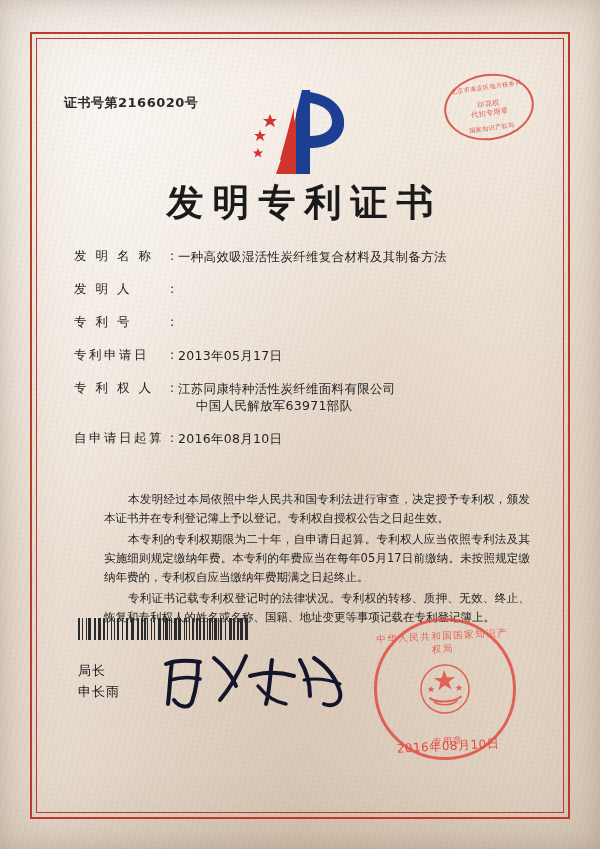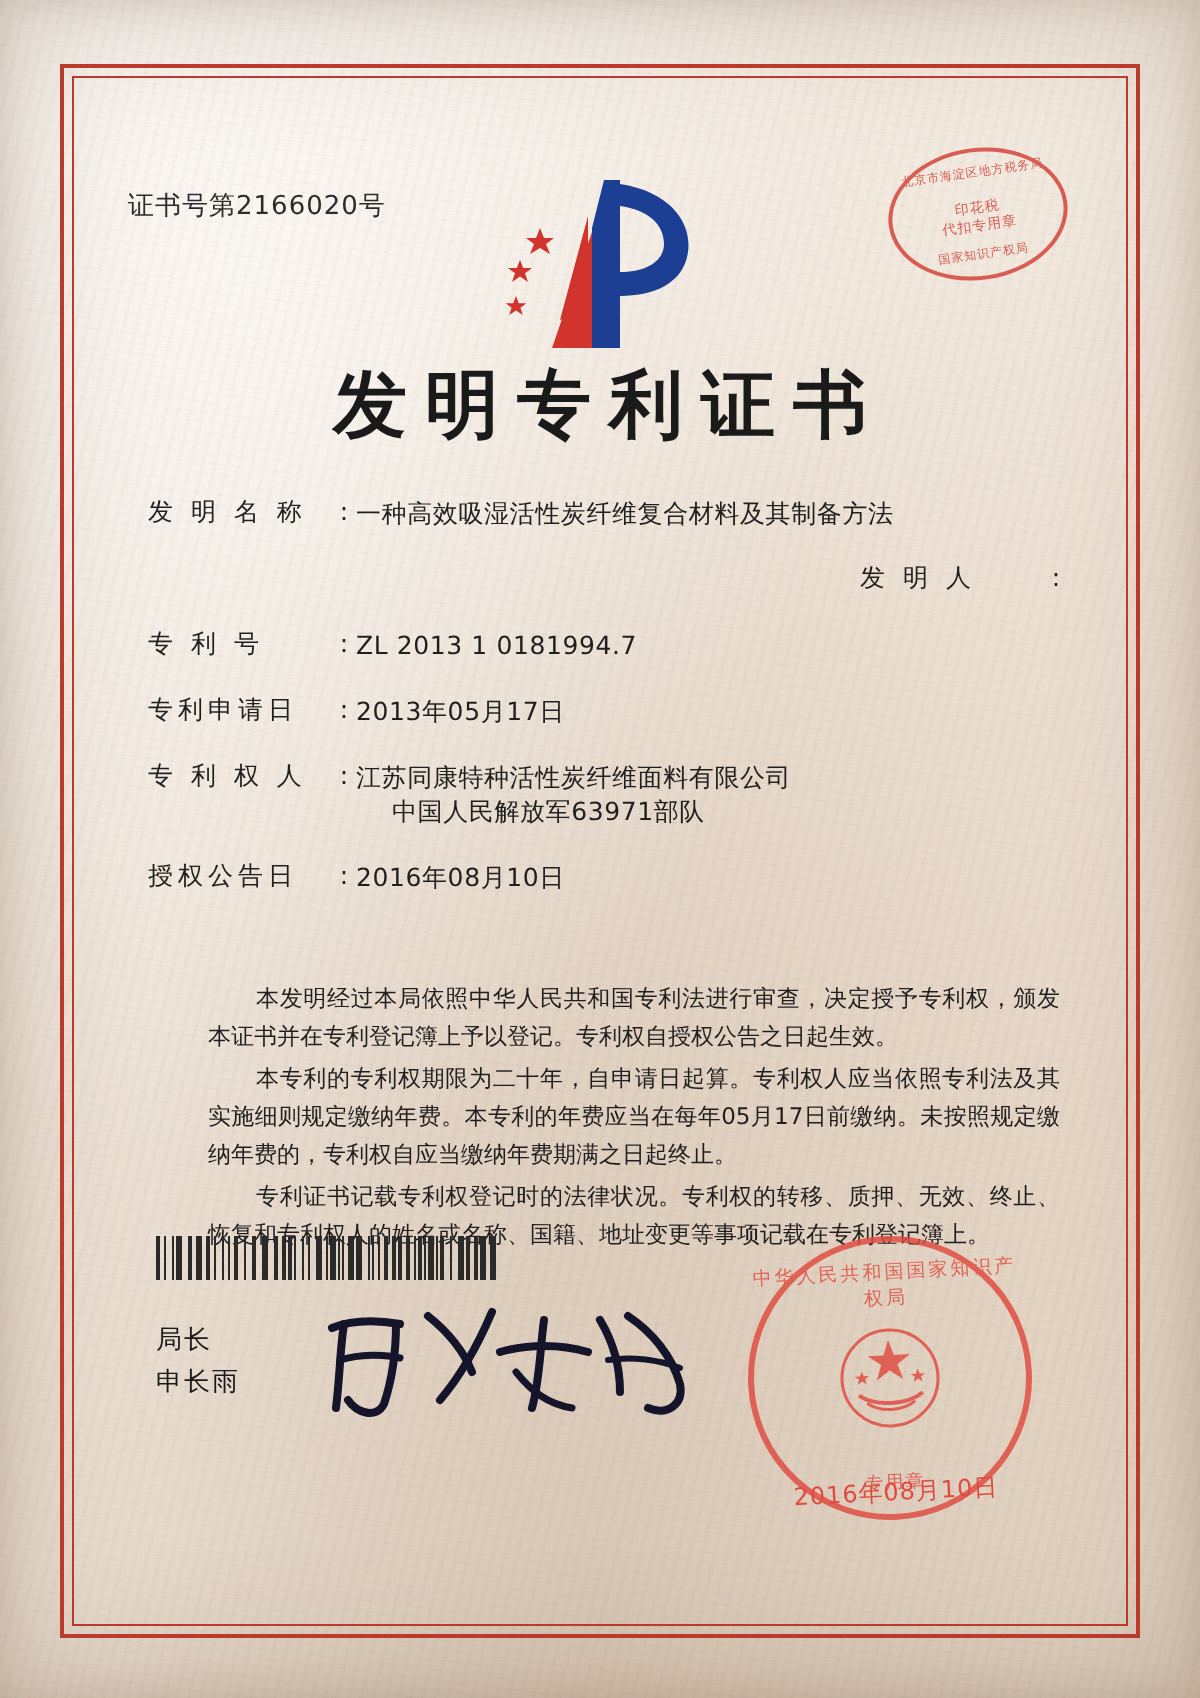--- a/index.html
+++ b/index.html
@@ -70,20 +70,21 @@
   }
 
   .cert-no {
     position: absolute;
     left: 28px;
     top: 56px;
     font-family: "DejaVu Sans", sans-serif;
     font-size: 13px;
     color: #2b2b2b;
     letter-spacing: 0.5px;
+    font-weight: bold;
   }
 
   
   .stamp-oval {
     position: absolute;
     right: 30px;
     top: 36px;
     width: 86px;
     height: 62px;
     border: 2px solid #d4453b;
@@ -134,21 +135,20 @@
     left: 38px;
     right: 30px;
     top: 210px;
   }
   .field-row {
     display: flex;
     align-items: flex-start;
     margin-bottom: 16px;
     font-size: 12.5px;
     color: #1f1f1f;
-    justify-content: flex-end;
   }
   .field-label {
     width: 92px;
     flex: 0 0 92px;
     letter-spacing: 2.5px;
     white-space: nowrap;
   }
   .field-colon {
     flex: 0 0 12px;
     text-align: center;
@@ -312,40 +312,39 @@
       </div>
 
       <div class="field-row">
         <div class="field-label">发 明 人</div>
         <div class="field-colon">:</div>
       </div>
 
       <div class="field-row">
         <div class="field-label">专 利 号</div>
         <div class="field-colon">:</div>
-        <div class="field-value">ZL 2013 1 0181994.7</div>
       </div>
 
       <div class="field-row">
         <div class="field-label">专利申请日</div>
         <div class="field-colon">:</div>
         <div class="field-value">2013年05月17日</div>
       </div>
 
       <div class="field-row">
         <div class="field-label">专 利 权 人</div>
         <div class="field-colon">:</div>
         <div class="field-value">
           <span>江苏同康特种活性炭纤维面料有限公司</span>
           <span class="line2">中国人民解放军63971部队</span>
         </div>
       </div>
 
       <div class="field-row">
-        <div class="field-label">授权公告日</div>
+        <div class="field-label">自申请日起算</div>
         <div class="field-colon">:</div>
         <div class="field-value">2016年08月10日</div>
       </div>
 
     </div>
 
     <div class="body-text">
       <p>本发明经过本局依照中华人民共和国专利法进行审查，决定授予专利权，颁发本证书并在专利登记簿上予以登记。专利权自授权公告之日起生效。</p>
       <p>本专利的专利权期限为二十年，自申请日起算。专利权人应当依照专利法及其实施细则规定缴纳年费。本专利的年费应当在每年05月17日前缴纳。未按照规定缴纳年费的，专利权自应当缴纳年费期满之日起终止。</p>
       <p>专利证书记载专利权登记时的法律状况。专利权的转移、质押、无效、终止、恢复和专利权人的姓名或名称、国籍、地址变更等事项记载在专利登记簿上。</p>

